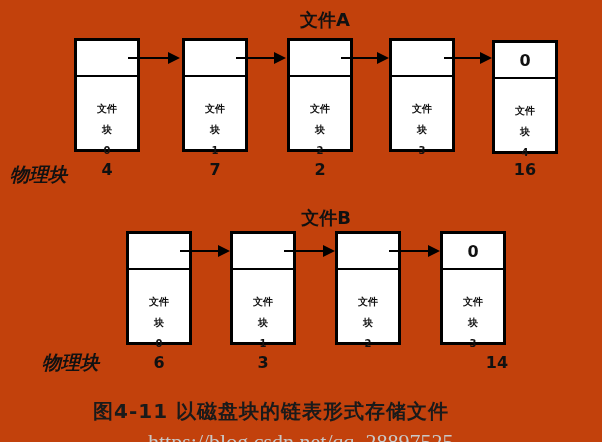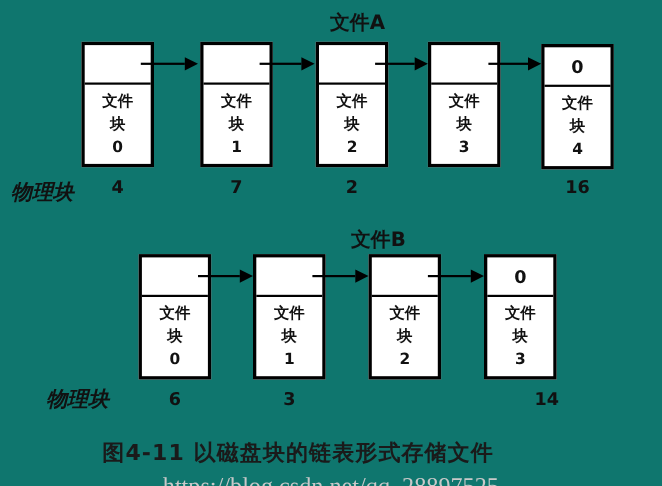--- a/index.html
+++ b/index.html
@@ -1,20 +1,20 @@
 <!DOCTYPE html>
 <html><head>
 <meta charset="utf-8">
 <style>
   html, body { margin: 0; padding: 0; background: #ffffff; }
   .canvas {
     position: relative;
     width: 602px;
     height: 442px;
-    background: #0f766e;
+    background: #c2410c;
     font-family: "DejaVu Sans", "Liberation Sans", sans-serif;
     color: #111111;
     overflow: hidden;
   }
   .file-title {
     position: absolute;
     transform: translateX(-50%);
     font-size: 18px;
     font-weight: bold;
     white-space: nowrap;
@@ -36,24 +36,25 @@
     justify-content: center;
     font-size: 16px;
     font-weight: bold;
   }
   .node .body {
     height: 72px;
     display: flex;
     flex-direction: column;
     align-items: center;
     justify-content: center;
-    font-size: 14px;
+    font-size: 10px;
     font-weight: bold;
     line-height: 21px;
     text-align: center;
+    margin-top: 16px;
   }
   .arrow {
     position: absolute;
     height: 2px;
     background: #000000;
   }
   .arrow::after {
     content: "";
     position: absolute;
     right: -12px;
@@ -167,21 +168,21 @@
   <div class="arrow a-arrow" style="left:236px; width:38px;"></div>
   <div class="arrow a-arrow" style="left:341px; width:36px;"></div>
   <div class="arrow a-arrow" style="left:444px; width:36px;"></div>
 
   <div class="phys-label" style="left:10px; top:162px;">物理块</div>
   <div class="phys-num a-phys" style="left:74px;">4</div>
   <div class="phys-num a-phys" style="left:182px;">7</div>
   <div class="phys-num a-phys" style="left:287px;">2</div>
   <div class="phys-num a-phys" style="left:492px;">16</div>
 
-  <div class="file-title" style="left:344px; top:206px;">文件B</div>
+  <div class="file-title" style="left:326px; top:206px;">文件B</div>
 
   <div class="node b-n0">
     <div class="ptr"></div>
     <div class="body">
       <span>文件</span>
       <span>块</span>
       <span>0</span>
     </div>
   </div>
   <div class="node b-n1">

